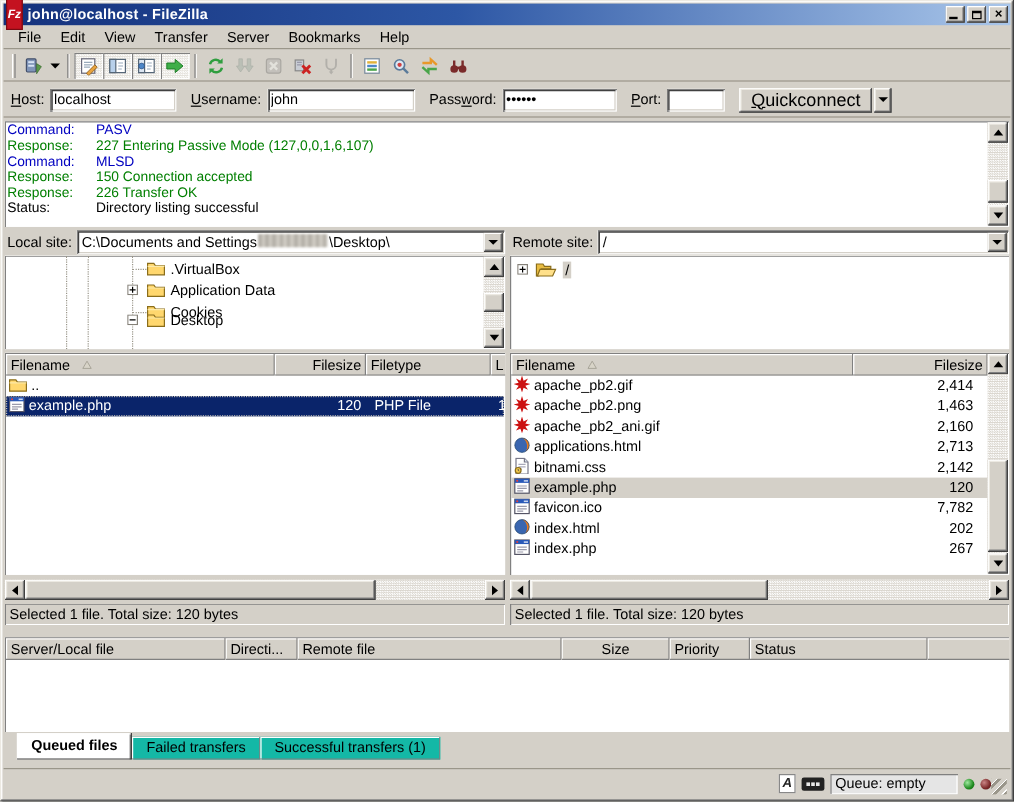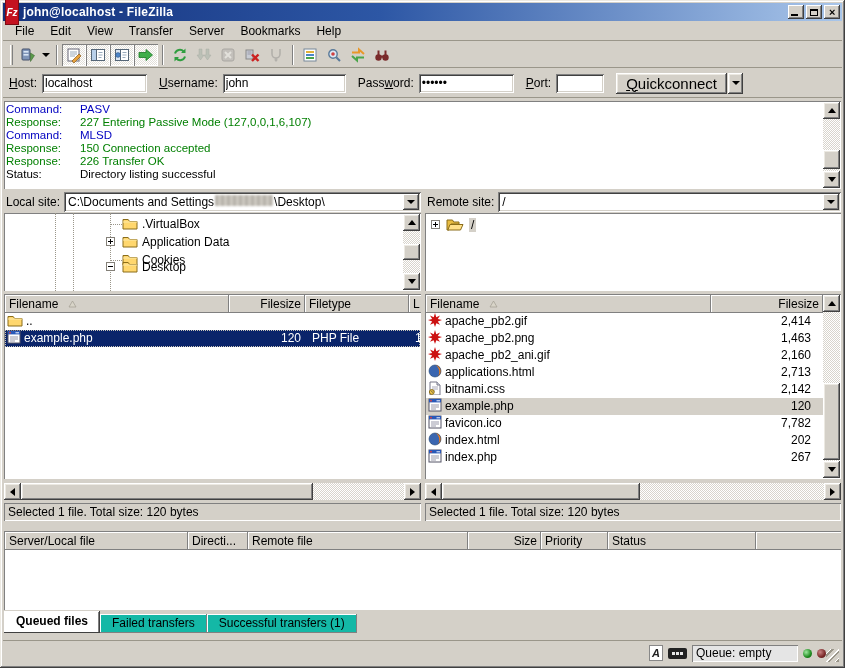--- a/index.html
+++ b/index.html
@@ -108,21 +108,21 @@
   .row-sel-active{background:#0a246a;color:#fff;outline:1px dotted #c8c4b8;outline-offset:-1px;}
   .row-sel-inactive{background:#d4d0c8;}
 
   .hscroll{position:absolute;left:0;right:0;top:291px;height:17px;}
   .pane-status{position:absolute;left:0;right:0;top:311px;height:18px;background:#d4d0c8;
     box-shadow:inset 1px 1px #808080,inset -1px -1px #fff;padding:2px 4px;white-space:nowrap;overflow:hidden;}
 
   
   .queuebox{position:absolute;left:4px;top:531px;width:837px;height:79px;background:#fff;
     box-shadow:inset 1px 1px #808080,inset -1px -1px #fff;overflow:hidden;}
-  .tabs{position:absolute;left:4px;top:611px;height:22px;display:flex;align-items:flex-end;}
+  .tabs{position:absolute;left:14px;top:611px;height:22px;display:flex;align-items:flex-end;}
   .tab{height:19px;margin-top:2px;padding:2px 12px 0;background:#14b8a6;
     box-shadow:inset -1px -1px #808080,inset 1px 1px #fff;white-space:nowrap;}
   .tab.active{height:22px;margin-top:0;background:#fff;font-weight:bold;
     box-shadow:inset -1px -1px #404040,inset 1px 1px #fff,inset -2px 0 #808080;padding-top:3px;}
 
   
   .statusbar{position:absolute;left:3px;right:3px;top:640px;height:25px;border-top:1px solid #9a968a;
     display:flex;align-items:center;justify-content:flex-end;padding:0 16px 0 4px;gap:5px;}
   .ascii-badge{width:14px;height:16px;background:#fff;border:1px solid #888;display:flex;align-items:center;justify-content:center;
     font-size:11px;font-style:italic;font-weight:bold;color:#222;}
@@ -634,21 +634,21 @@
     <div class="list-header" id="queueHeader">
         <span class="hdr-cell" style="width: 183px;">
           <span>Server/Local file</span>
         </span>
         <span class="hdr-cell" style="width: 60px;">
           <span>Directi...</span>
         </span>
         <span class="hdr-cell" style="width: 220px;">
           <span>Remote file</span>
         </span>
-        <span class="hdr-cell right" style="width: 73px;">
+        <span class="hdr-cell right" style="width: 90px; justify-content: center;">
           <span>Size</span>
         </span>
         <span class="hdr-cell" style="width: 67px;">
           <span>Priority</span>
         </span>
         <span class="hdr-cell" style="width: 148px;">
           <span>Status</span>
         </span>
         <span class="hdr-cell" style="width: 86px;">
           <span></span>

